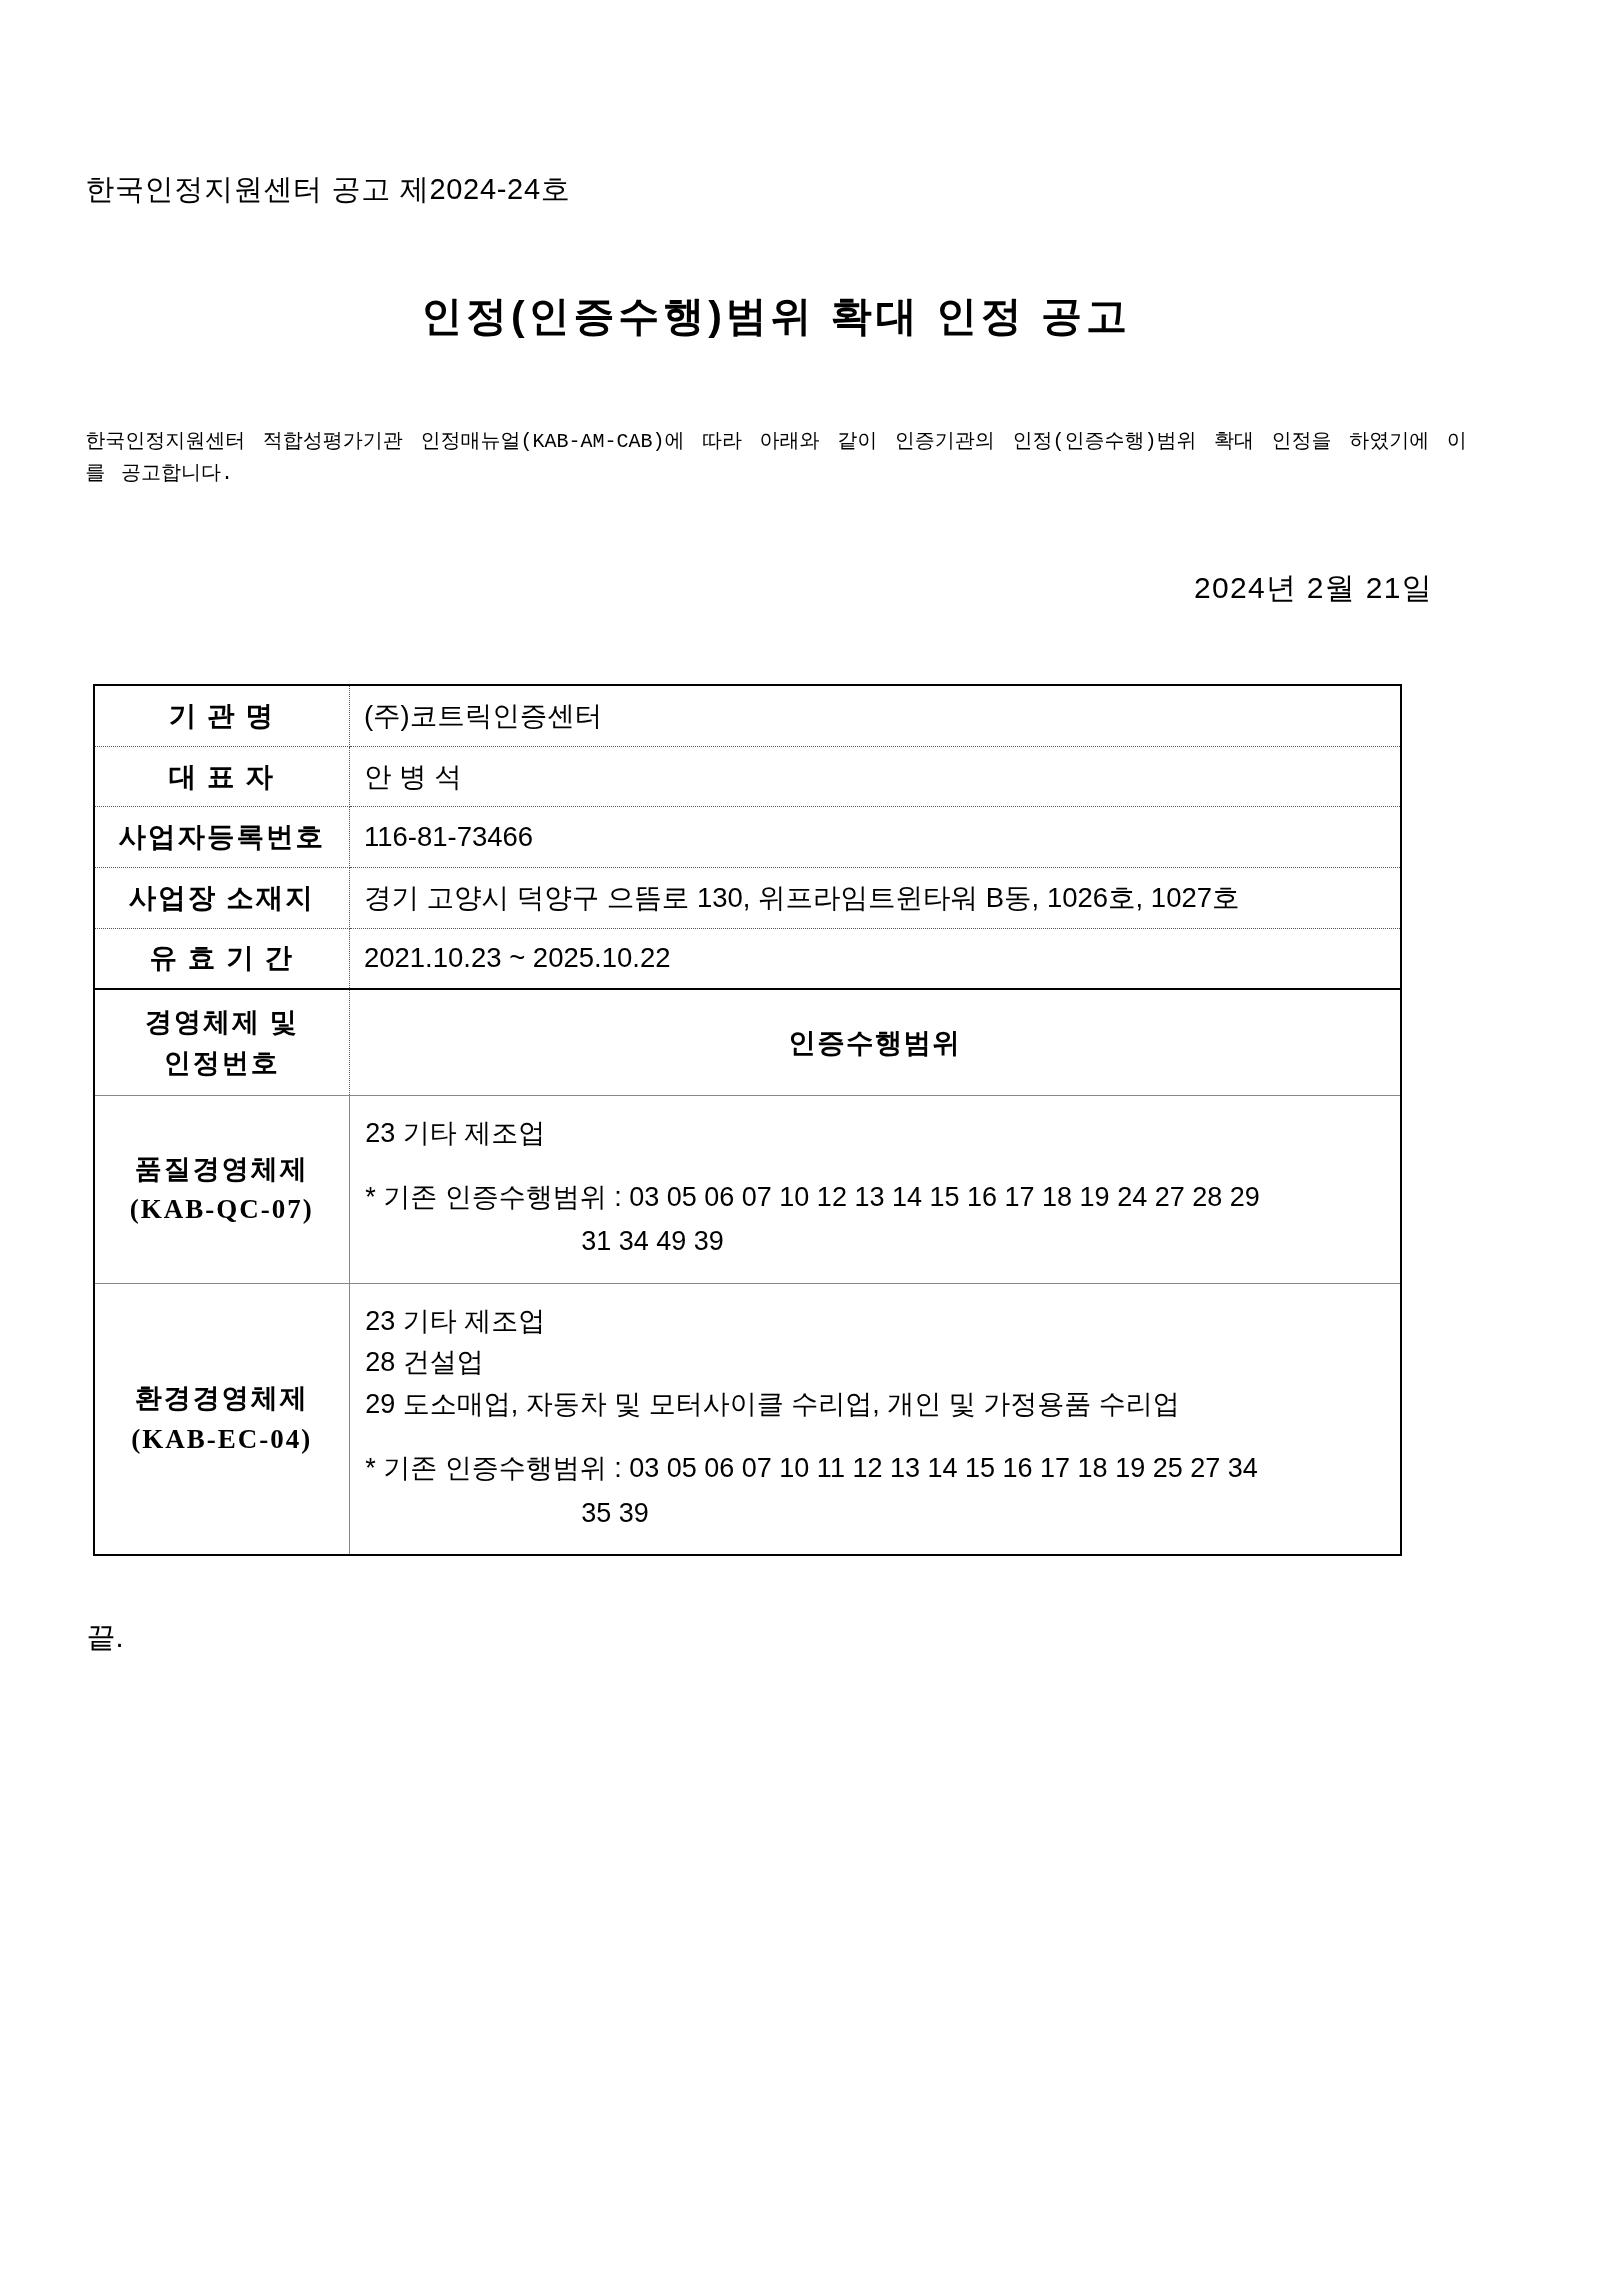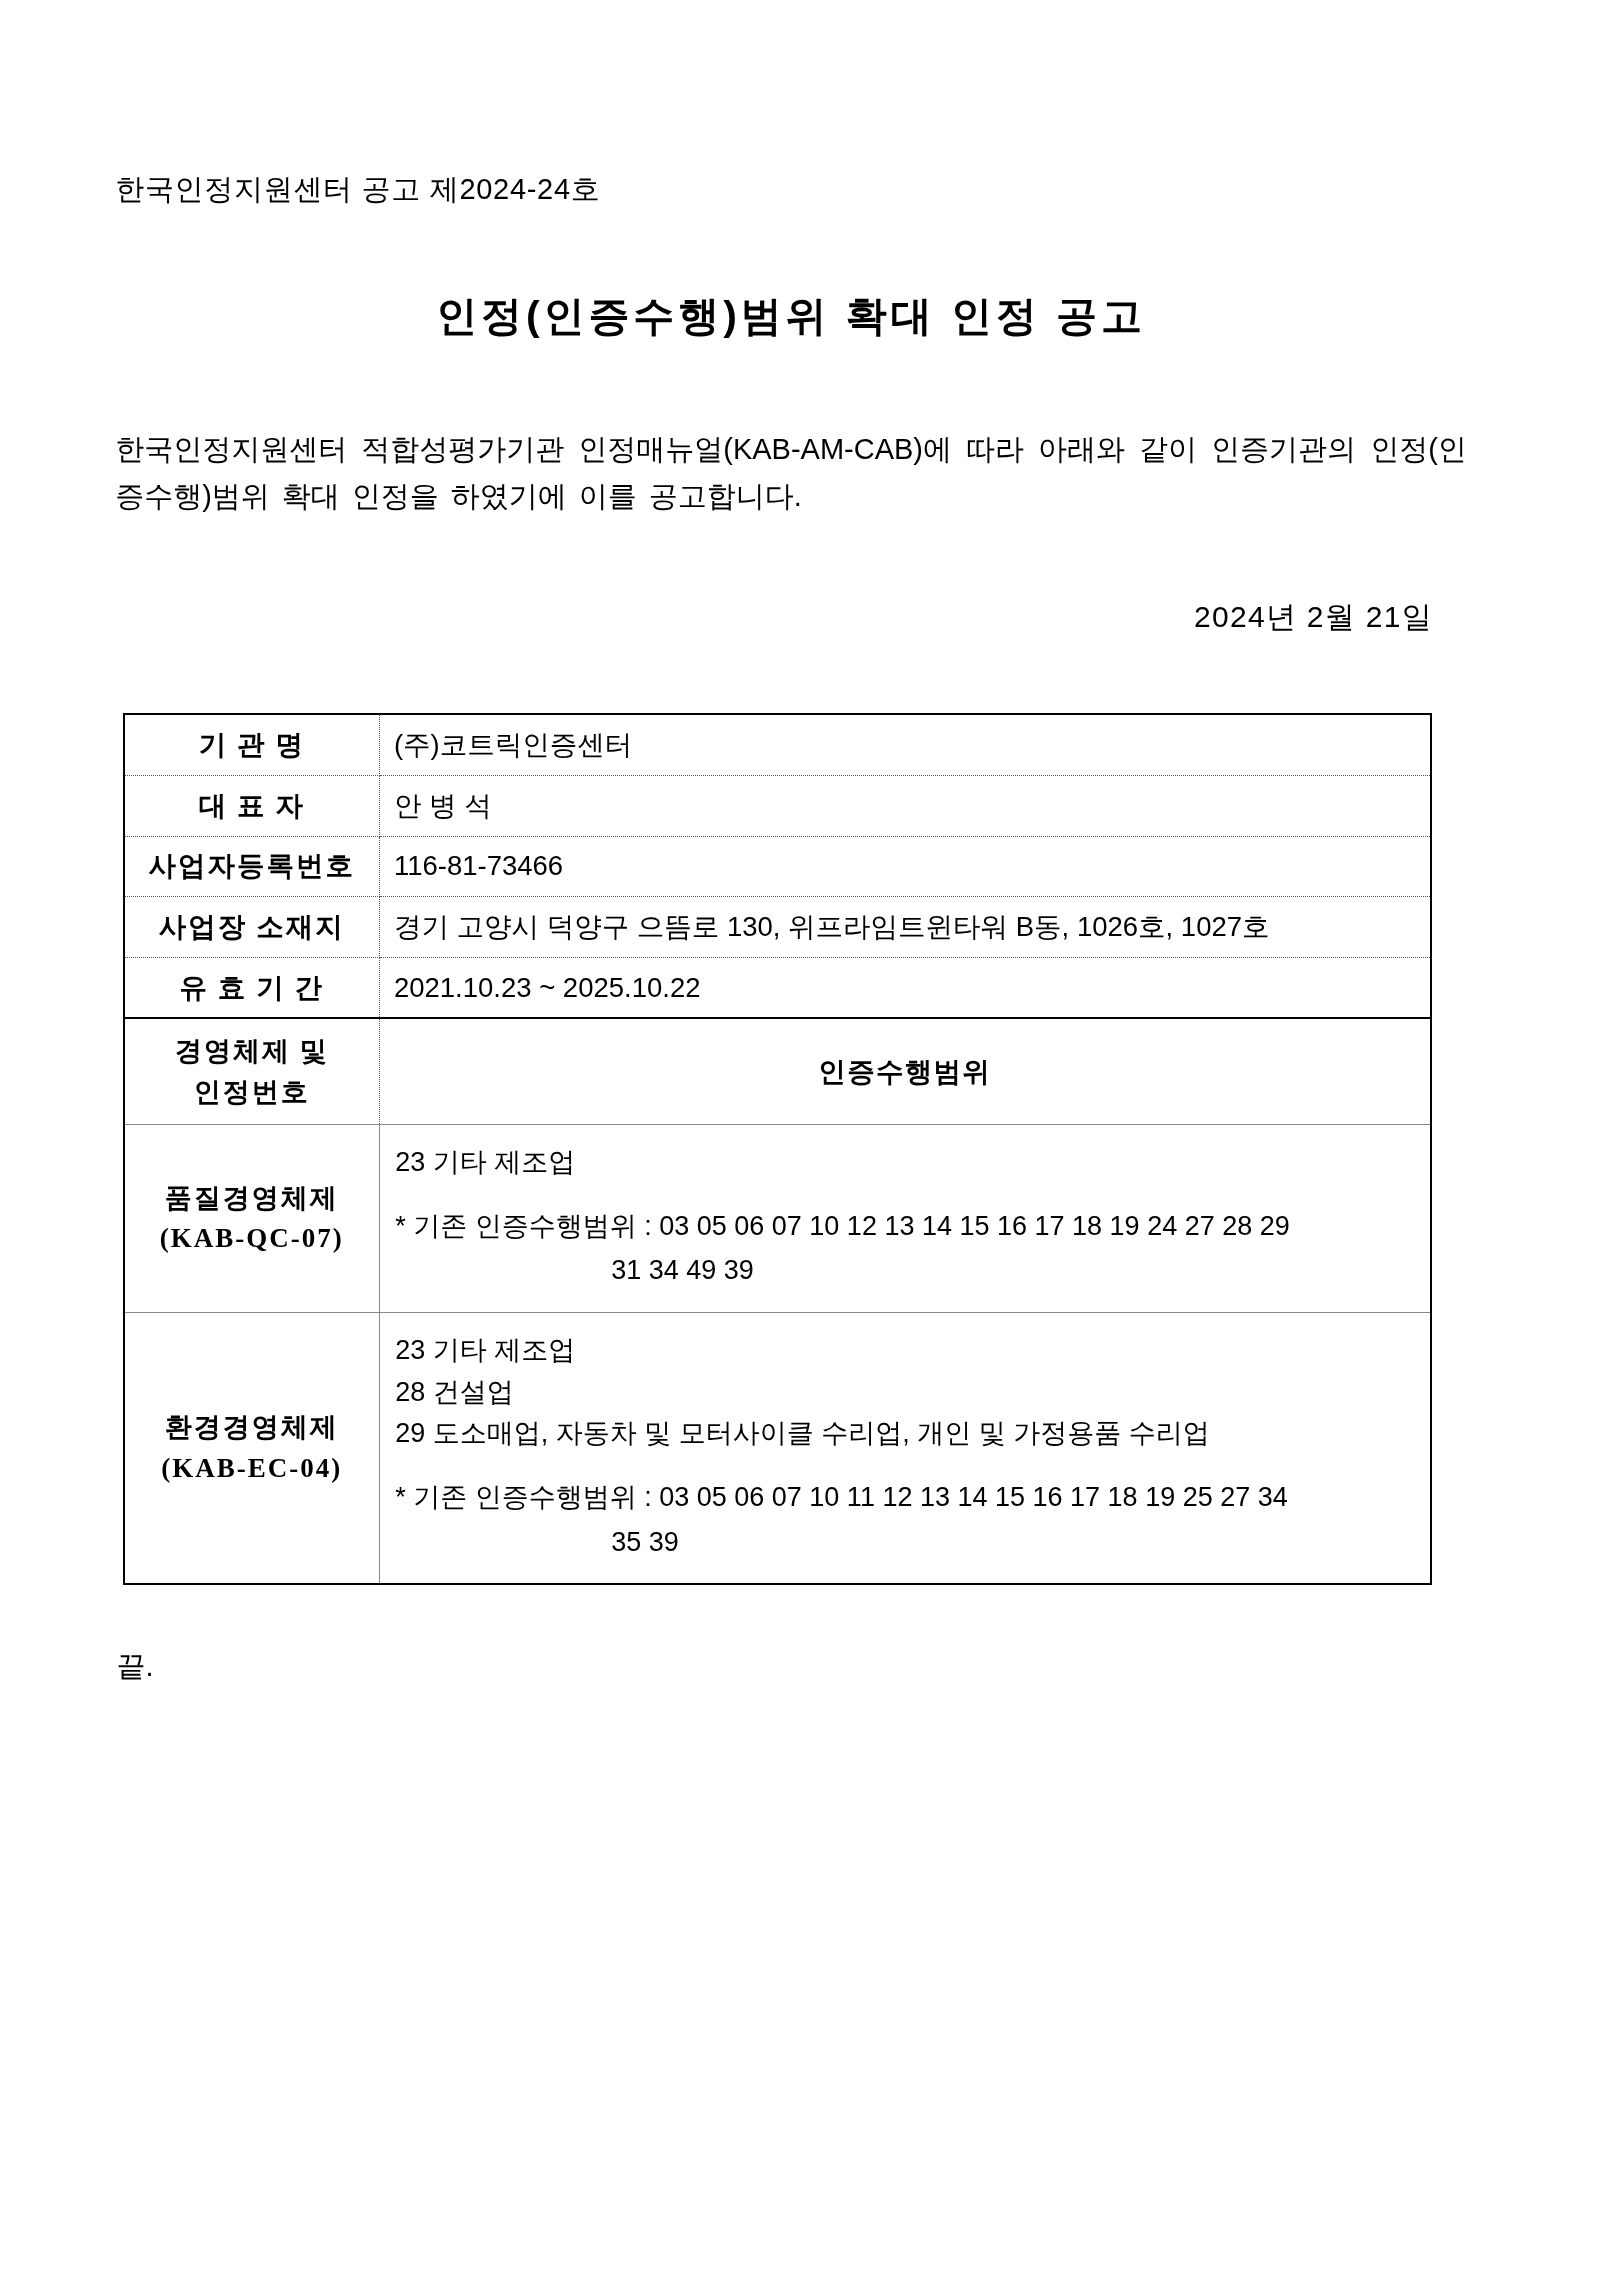--- a/index.html
+++ b/index.html
@@ -11,44 +11,44 @@
     width: 1623px;
     height: 2295px;
     font-family: "Liberation Serif", "DejaVu Serif", serif;
     color: #000000;
     position: relative;
   }
   .page {
     box-sizing: border-box;
     width: 1623px;
     height: 1884px;
-    padding: 170px 151px 0 110px;
+    padding: 170px 151px 0 80px;
   }
   .doc-number {
     font-size: 29px;
     letter-spacing: 0.7px;
     margin: 0 0 0 5.2px;
     font-family: "Liberation Sans", "DejaVu Sans", sans-serif;
   }
   .doc-title {
     text-align: center;
     font-size: 41px;
     font-weight: bold;
     letter-spacing: 3.9px;
     margin: 79px 0 0 0;
     font-family: "Liberation Sans", "DejaVu Sans", sans-serif;
   }
   .intro {
     margin: 82px 5.2px 0 5.2px;
-    font-size: 29px;
+    font-size: 20px;
     line-height: 1.62;
     text-align: justify;
     text-justify: inter-word;
     word-spacing: 3.9px;
-    font-family: Liberation Sans, sans-serif;
+    font-family: Liberation Mono, monospace;
   }
   .intro p { margin: 0; }
   .date-block {
     margin: 72px 39px 0 0;
     text-align: right;
     font-size: 30px;
     line-height: 1.65;
     letter-spacing: 1.3px;
     font-family: "Liberation Sans", "DejaVu Sans", sans-serif;
   }

